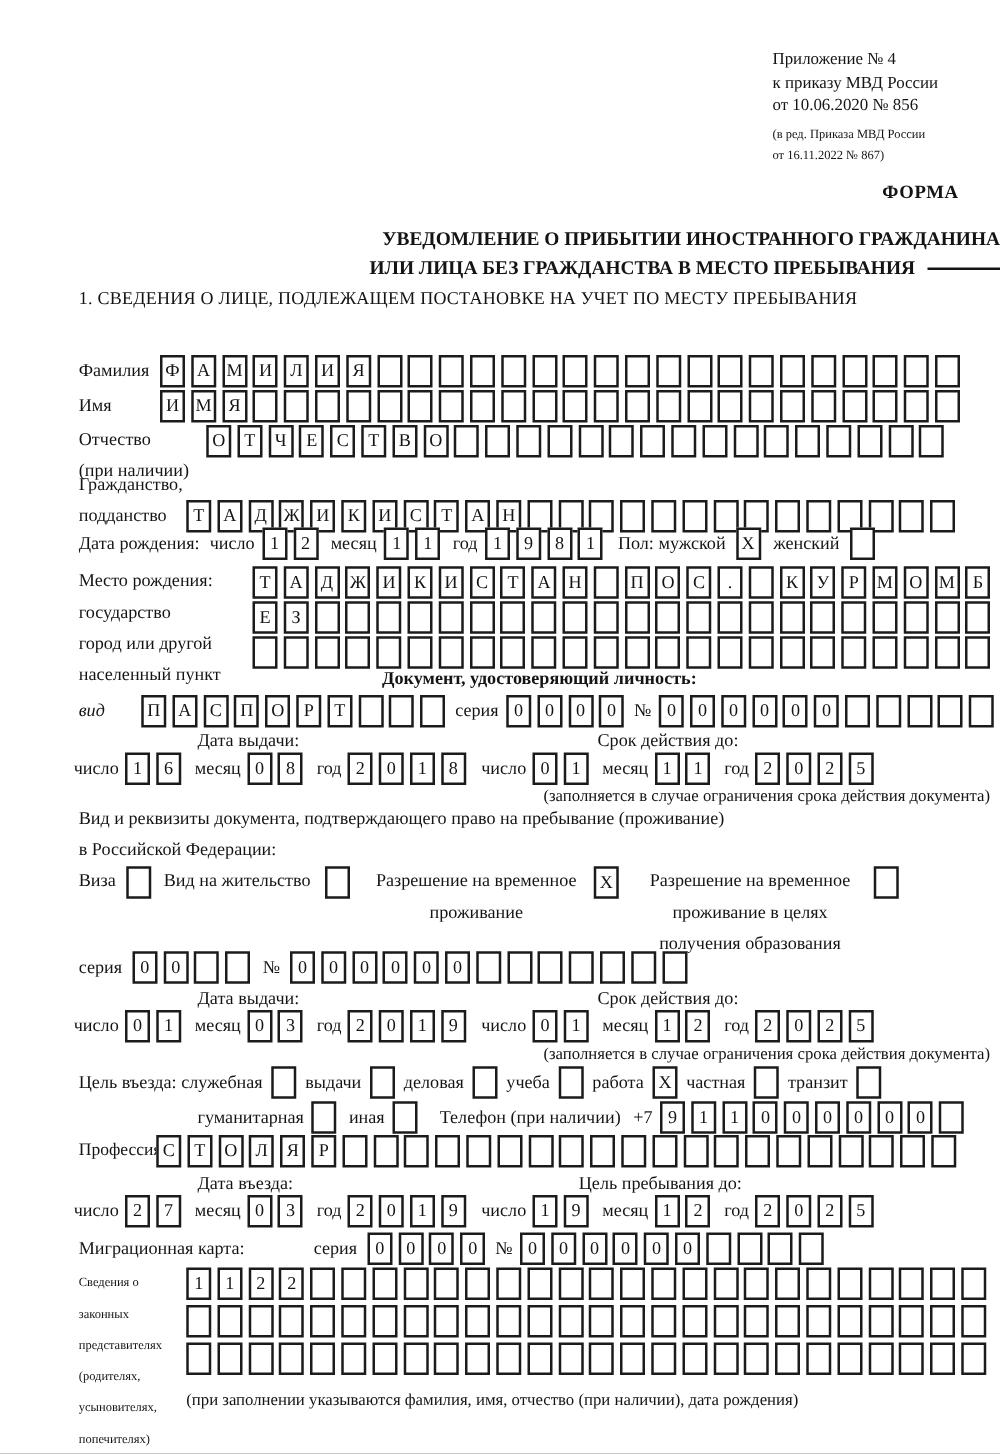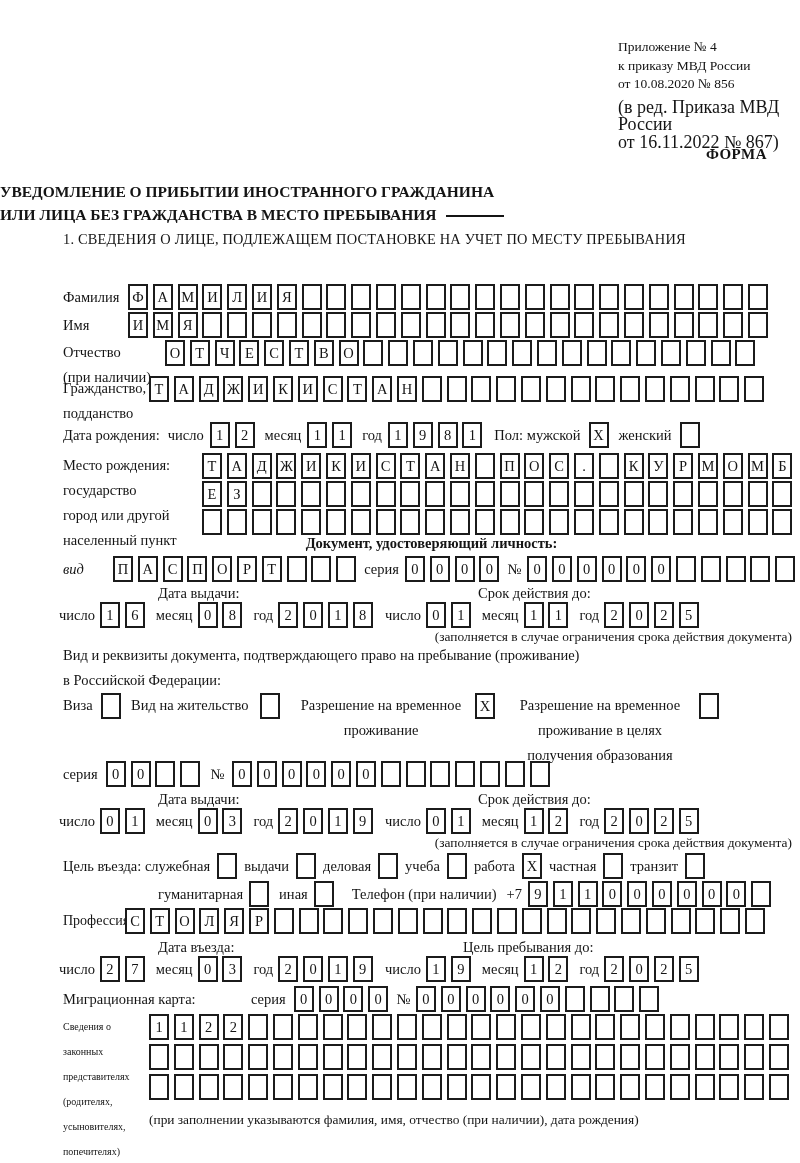--- a/index.html
+++ b/index.html
@@ -4,43 +4,43 @@
 <style>
   html,body { margin:0; padding:0; background:#777; }
   .page {
     position:relative; width:800px; height:1163px; margin:0 auto;
     background:#ffffff; color:#141414;
     font-family:"Liberation Serif","DejaVu Serif",serif;
     overflow:hidden;
   }
   .annex { position:absolute; left:618px; top:38px; width:180px;
            font-size:13.5px; line-height:18.5px; }
-  .annex .note { margin-top:5px; font-size:18px; line-height:17.5px; }
+  .annex .note { margin-top:5px; font-size:10px; line-height:17.5px; }
   .forma { position:absolute; top:146px; right:33px; font-weight:bold;
            font-size:15px; letter-spacing:0.5px; }
-  .title { position:absolute; top:180px; left:0; width:100%; text-align:left;
+  .title { position:absolute; top:180px; left:0; width:100%; text-align:right;
            font-weight:bold; font-size:15.5px; line-height:23px; }
   .blank-line { display:inline-block; width:58px; border-bottom:2px solid #141414;
                 margin-left:10px; transform:translateY(-3px); }
   .sec-head { position:absolute; top:231px; left:63px; width:737px;
               font-weight:normal; font-size:14.4px; white-space:nowrap; letter-spacing:0.2px; }
 
   .form-body { position:absolute; left:63px; top:281px; width:737px; height:865px; font-size:14.5px; }
   .frow { position:absolute; left:0; display:flex; align-items:flex-start; }
   .flabel { line-height:26px; flex:0 0 auto; }
   .ml-lbl div { line-height:25px; }
 
   .cells { display:flex; gap:4.8px; flex:0 0 auto; }
   .cell  { flex:0 0 20px; width:20px; height:26px; box-sizing:border-box;
            border:2px solid #1b1b1b; background:#fff;
            display:flex; align-items:center; justify-content:center;
            font-size:14.5px; }
   .cellcol .cells { margin-bottom:2px; }
 
-  .r1 {top:3px;}  .r2 {top:31px;} .r3 {top:59px;} .r4 {top:95px;}
+  .r1 {top:3px;}  .r2 {top:31px;} .r3 {top:59px;} .r4 {top:95px;align-items:flex-end;}
   .r5 {top:141px;} .r6 {top:172px;}
   .r7 {top:254px; width:737px; display:block; text-align:center; font-weight:bold; font-size:14.5px;}
   .r8 {top:275px;}
   .r9 {top:304px; height:18px;} .r10{top:321px;} .r11{top:348px;}
   .r12a{top:366px;} .r12b{top:391px;}
   .r13{top:412px; height:78px;}
   .r14{top:480px;}
   .r15{top:510px; height:18px;} .r16{top:527px;} .r17{top:554px;}
   .r18{top:572px;} .r19{top:600px;} .r20{top:627px;}
   .r21{top:658px; height:18px;} .r22{top:675px;}
@@ -66,21 +66,21 @@
   .repr-note { margin-top:12px; font-size:13.4px; }
 </style>
 </head>
 <body>
 
 <div class="page">
 
   <div class="annex">
     <div>Приложение № 4</div>
     <div>к приказу МВД России</div>
-    <div>от 10.08.2020 № 856</div>
+    <div>от 10.06.2020 № 856</div>
     <div class="note">
       <div>(в ред. Приказа МВД России</div>
       <div>от 16.11.2022 № 867)</div>
     </div>
   </div>
 
   <div class="forma">ФОРМА</div>
 
   <div class="title">
     <div>УВЕДОМЛЕНИЕ О ПРИБЫТИИ ИНОСТРАННОГО ГРАЖДАНИНА</div>

